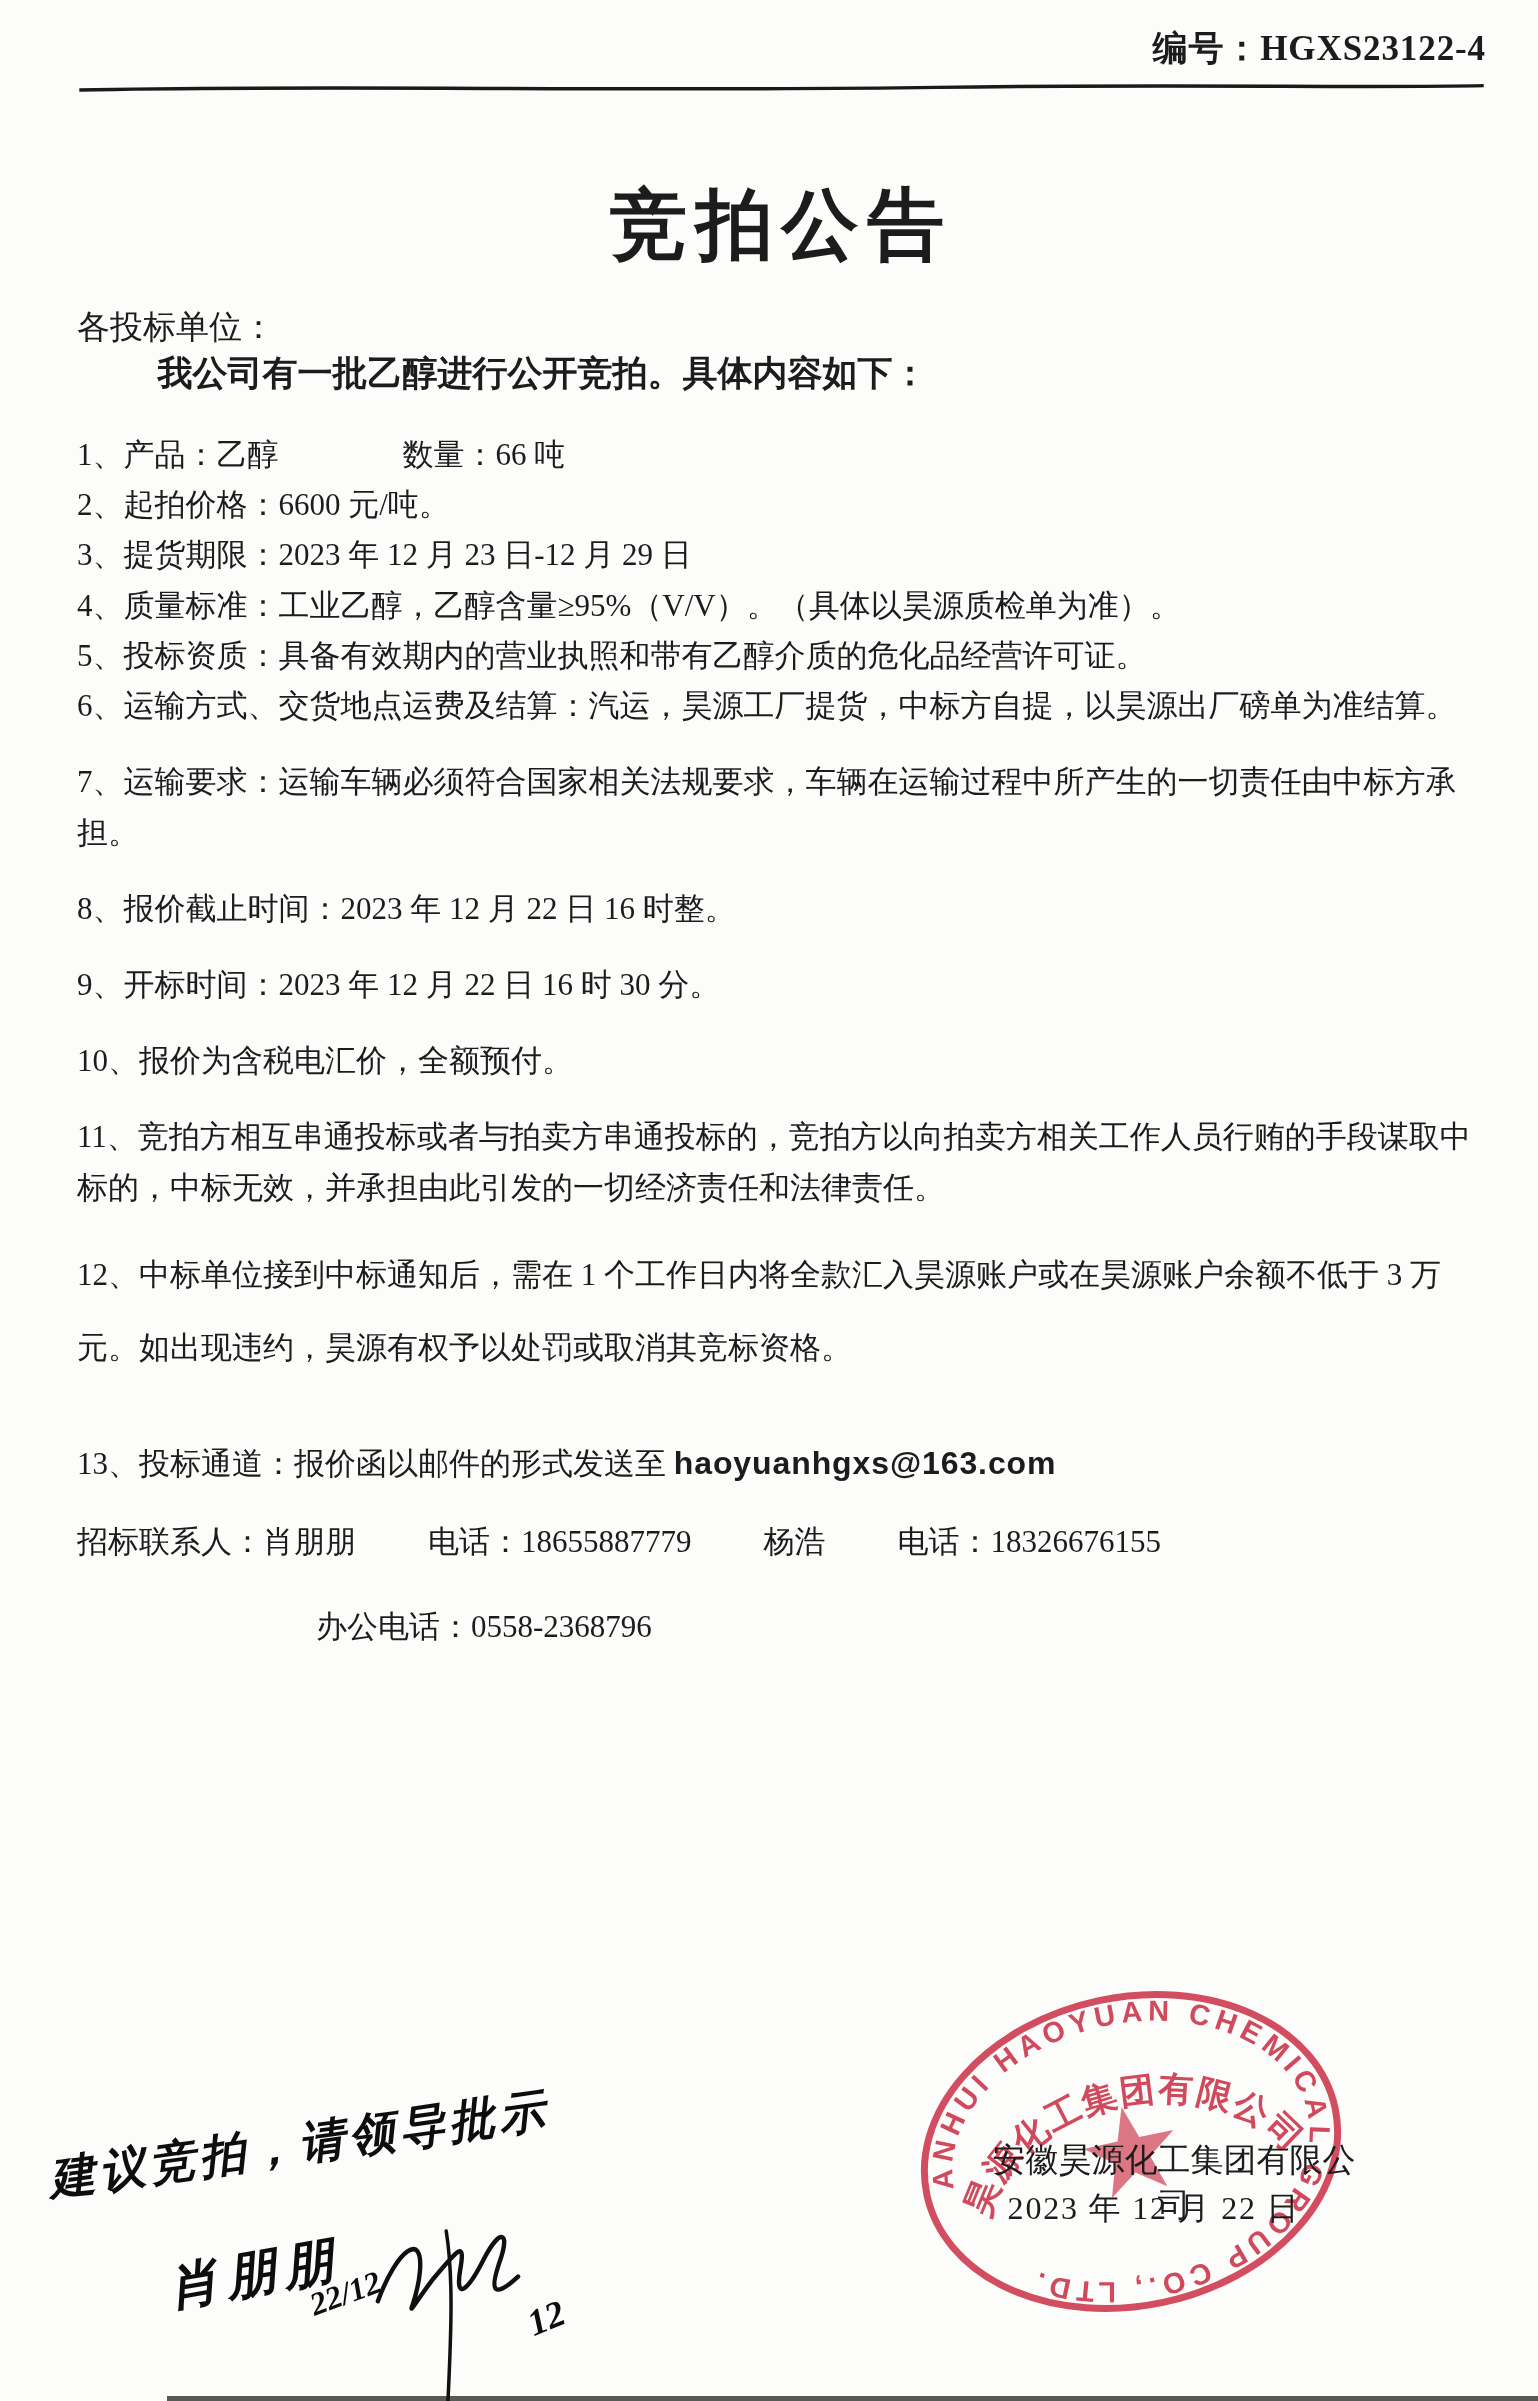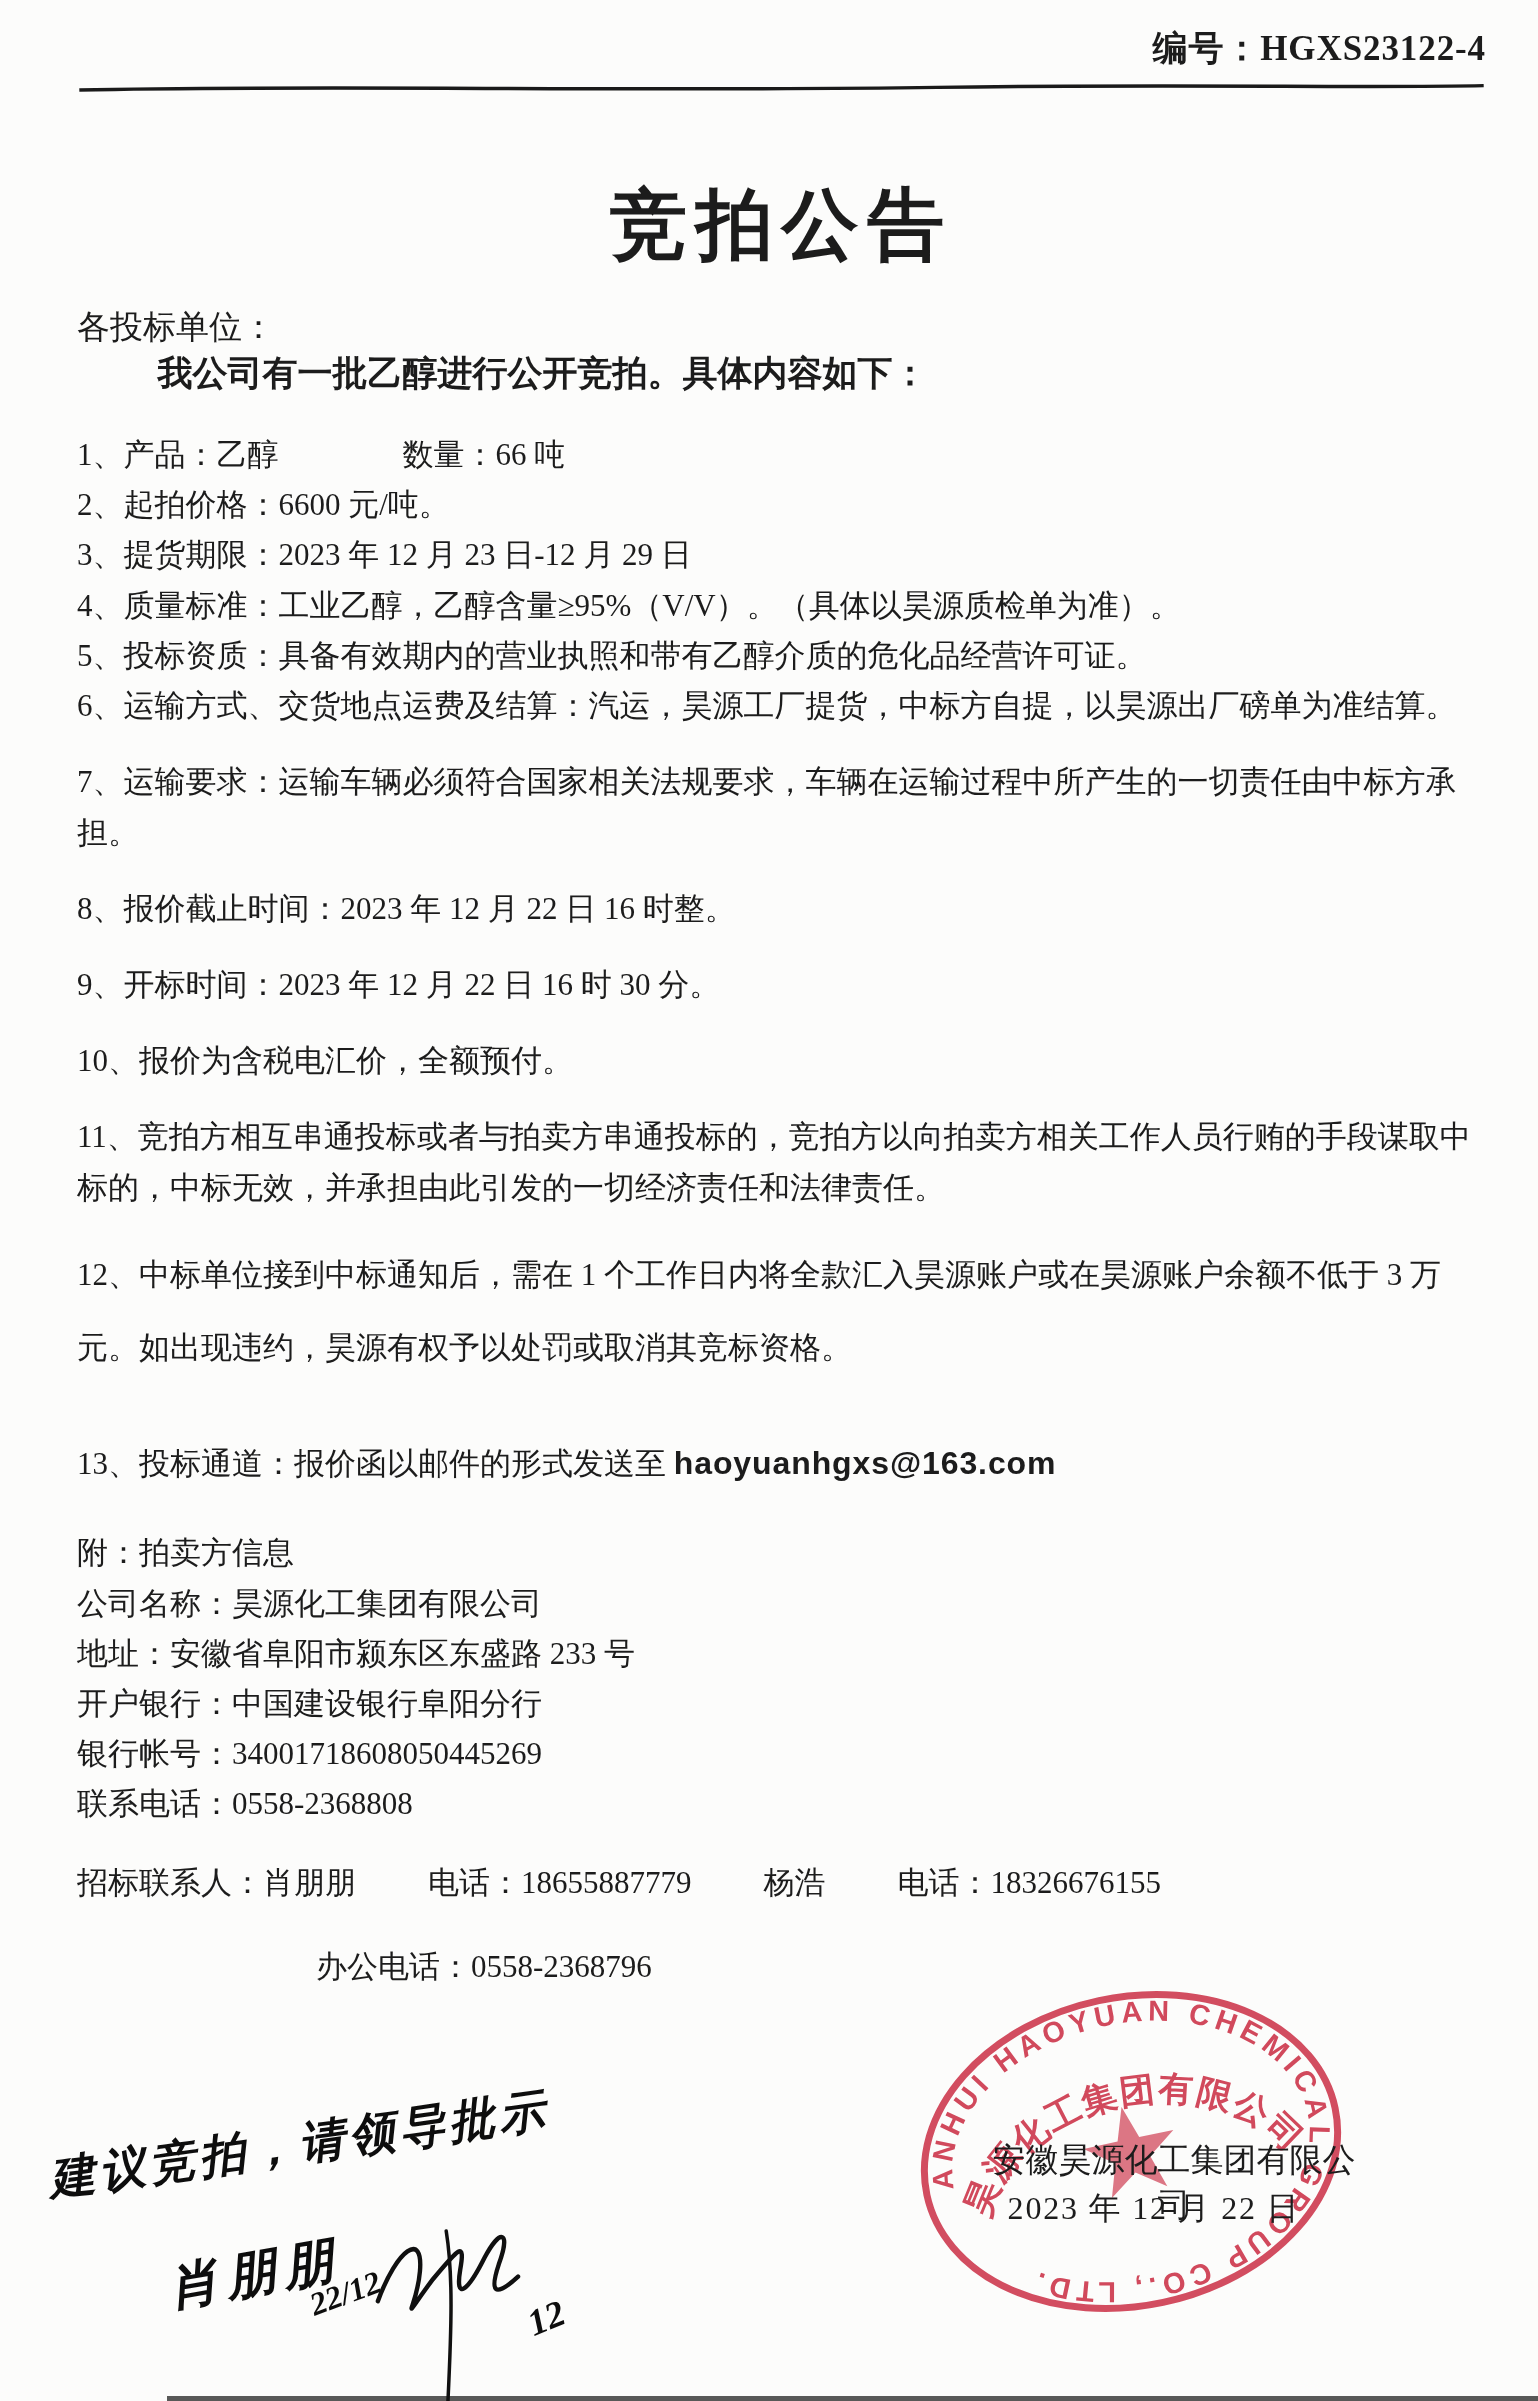--- a/index.html
+++ b/index.html
@@ -68,28 +68,20 @@
       <div class="item">6、运输方式、交货地点运费及结算：汽运，昊源工厂提货，中标方自提，以昊源出厂磅单为准结算。</div>
       <div class="item sp">7、运输要求：运输车辆必须符合国家相关法规要求，车辆在运输过程中所产生的一切责任由中标方承担。</div>
       <div class="item sp">8、报价截止时间：2023 年 12 月 22 日 16 时整。</div>
       <div class="item sp">9、开标时间：2023 年 12 月 22 日 16 时 30 分。</div>
       <div class="item sp">10、报价为含税电汇价，全额预付。</div>
       <div class="item sp">11、竞拍方相互串通投标或者与拍卖方串通投标的，竞拍方以向拍卖方相关工作人员行贿的手段谋取中标的，中标无效，并承担由此引发的一切经济责任和法律责任。</div>
       <div class="item sp tall">12、中标单位接到中标通知后，需在 1 个工作日内将全款汇入昊源账户或在昊源账户余额不低于 3 万元。如出现违约，昊源有权予以处罚或取消其竞标资格。</div>
       <div class="item sp g13"><span>13、投标通道：报价函以邮件的形式发送至 </span><span class="email">haoyuanhgxs@163.com</span></div>
     </div>
 
-    <div class="attach">
-      <div class="line">附：拍卖方信息</div>
-      <div class="line">公司名称：昊源化工集团有限公司</div>
-      <div class="line">地址：安徽省阜阳市颍东区东盛路 233 号</div>
-      <div class="line">开户银行：中国建设银行阜阳分行</div>
-      <div class="line">银行帐号：34001718608050445269</div>
-      <div class="line">联系电话：0558-2368808</div>
-    </div>
 
     <div class="contacts"><span>招标联系人：肖朋朋</span><span class="contact-gap"></span><span>电话：18655887779</span><span class="contact-gap"></span><span>杨浩</span><span class="contact-gap"></span><span>电话：18326676155</span></div>
 
     <div class="office">办公电话：0558-2368796</div>
   </div>
 
   <svg class="seal" viewBox="0 0 540 430">
     <ellipse cx="270" cy="215" rx="238" ry="176" fill="none" stroke="#c9273d" stroke-width="8" opacity="0.88"></ellipse>
     <path id="sealRing" d="M 64,215 A 206,146 0 1 1 476,215 A 206,146 0 1 1 64,215" fill="none"></path>
     <text font-family="Liberation Sans, sans-serif" font-size="33" font-weight="bold" fill="#c9273d" opacity="0.9" letter-spacing="6">

